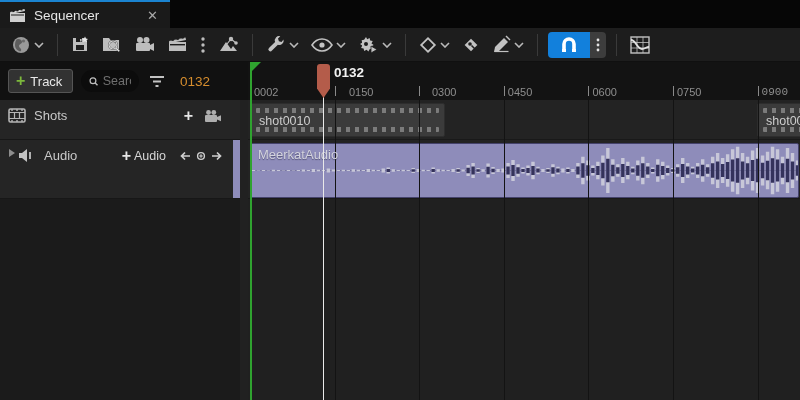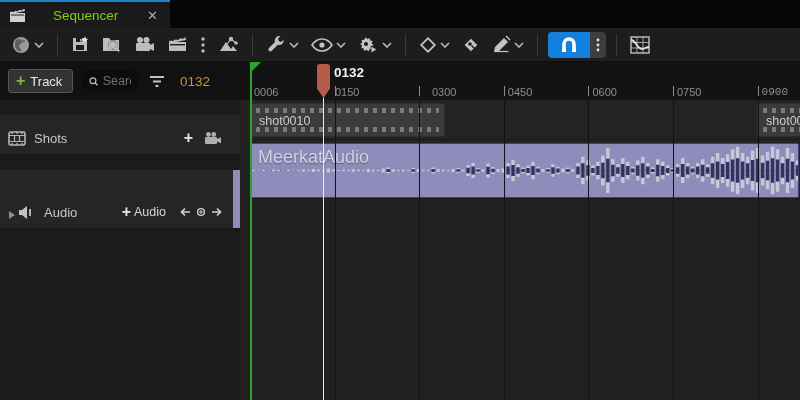--- a/index.html
+++ b/index.html
@@ -11,21 +11,21 @@
     -webkit-font-smoothing:antialiased;
   }
   .tex { background-image:repeating-linear-gradient(45deg, rgba(255,255,255,0.015) 0 2px, transparent 2px 4px); }
 
   
   .tabstrip { display:flex; height:28px; background:#060606; }
   .tab {
     display:flex; align-items:center; gap:8px; width:170px; padding:0 10px 0 9px;
     background:#1a1a1a; border-top:2px solid #1b84d1; position:relative;
   }
-  .tab-title { color:#84cc16; font-size:13.5px; flex:1;text-align:center; }
+  .tab-title { color:#e5e5e5; font-size:13.5px; flex:1; }
   .tab-close { color:#a9a9a9; font-size:13px; cursor:pointer; padding:0 2px; }
 
   
   .toolbar {
     display:flex; align-items:center; height:34px; background:#1d1d1d;
     padding:0 6px; gap:2px; border-bottom:1px solid #101010;
   }
   .tbtn { display:flex; align-items:center; gap:3px; padding:4px 5px; border-radius:3px; cursor:pointer; }
   .tsep { width:1px; height:22px; background:#3a3a3a; margin:0 6px; }
   .icon { display:block; }
@@ -57,21 +57,21 @@
   }
   .plus-green { color:#7cb83c; font-size:16px; font-weight:bold; line-height:1; }
   .search-pill {
     display:flex; align-items:center; gap:4px; width:58px; height:22px;
     background:#0c0c0c; border-radius:11px; padding:0 8px; overflow:hidden; cursor:text;
   }
   .search-ph { color:#707070; font-size:12.5px; white-space:nowrap; overflow:hidden; }
   .filter-btn { cursor:pointer; display:flex; padding:2px; }
   .frame-display { margin-left:auto; margin-right:30px; color:#d78e2e; font-size:13.5px; cursor:text; }
 
-  .orow { position:relative; display:flex; align-items:flex-end; background:#252525; border-bottom:1px solid #171717; padding:8px 8px;margin-top:15px; }
+  .orow { position:relative; display:flex; align-items:flex-start; background:#252525; border-bottom:1px solid #171717; padding:8px 8px; }
   .orow.shots { height:40px; }
   .orow.audio { height:59px; }
   .orow-label { color:#c9c9c9; margin-left:8px; }
   .orow-right { margin-left:auto; display:flex; align-items:center; gap:10px; margin-right:18px; }
   .plus-white { color:#e6e6e6; font-size:16px; font-weight:bold; line-height:1; cursor:pointer; }
   .add-audio { display:flex; align-items:center; gap:3px; color:#d6d6d6; font-size:12.5px; cursor:pointer; }
   .keynav { display:flex; align-items:center; gap:5px; margin-left:4px; }
   .caret { margin-right:2px; cursor:pointer; display:flex; }
   .track-band { position:absolute; right:8px; top:0; bottom:0; width:7px; background:#8e8cba; }
   .scroll-gutter { position:absolute; right:0; top:38px; bottom:0; width:8px; background:#212121; }
@@ -94,21 +94,21 @@
   }
   .film-dots { position:absolute; left:5px; right:5px; height:5px; border-radius:1px;
     background:repeating-linear-gradient(90deg,#7b7b7b 0 4px, transparent 4px 9px); }
   .film-dots.top { top:4px; } .film-dots.bot { bottom:4px; }
   .shot-label { position:absolute; left:8px; top:10px; color:#cdcdcd; font-size:12.5px; white-space:nowrap; }
 
   .audio-clip {
     position:absolute; top:3px; height:55px; background:#8e8cba;
     border:1px solid #45436c; border-radius:2px; cursor:grab; overflow:hidden;
   }
-  .audio-label { position:absolute; left:7px; top:3px; color:#d4d4de; font-size:18px;
+  .audio-label { position:absolute; left:7px; top:3px; color:#d4d4de; font-size:13px;
     text-shadow:0 1px 1px rgba(40,40,70,0.55); z-index:2; }
 
   .start-line { position:absolute; top:0; bottom:0; left:2px; width:2px; background:#2fa32f; z-index:6; }
   .start-flag { position:absolute; top:0; left:4px; width:0; height:0; z-index:6;
     border-top:9px solid #2fa32f; border-right:9px solid transparent; }
   .playhead-line { position:absolute; top:26px; bottom:0; width:1px; background:#e9e9e9; z-index:7; }
   .playhead-marker {
     position:absolute; top:2px; width:13px; height:34px; background:#b45c4a; z-index:7;
     border-radius:3px 3px 0 0;
     clip-path:polygon(0 0, 100% 0, 100% 72%, 50% 100%, 0 72%);
@@ -352,23 +352,23 @@
         <div class="track-band"></div>
       </div>
 
       <div class="scroll-gutter"></div>
     </div>
 
     <div class="timeline tex">
       <div class="ruler">
         <div>
             <div class="tick-mark" style="left: 2px;"></div>
-            <div class="tick-label" style="left: 6px;">0006</div>
+            <div class="tick-label" style="left: 6px;">0002</div>
             <div class="tick-mark" style="left: 86.6px;"></div>
-            <div class="tick-label" style="left: 87px;">0150</div>
+            <div class="tick-label" style="left: 101px;">0150</div>
             <div class="tick-mark" style="left: 171.2px;"></div>
             <div class="tick-label" style="left: 184px;">0300</div>
             <div class="tick-mark" style="left: 255.8px;"></div>
             <div class="tick-label" style="left: 259.8px;">0450</div>
             <div class="tick-mark" style="left: 340.4px;"></div>
             <div class="tick-label" style="left: 344.4px;">0600</div>
             <div class="tick-mark" style="left: 425px;"></div>
             <div class="tick-label" style="left: 429px;">0750</div>
             <div class="tick-mark" style="left: 509.6px;"></div>
             <div class="tick-label" style="left: 513.6px; font-family: Liberation Mono, monospace;">0900</div>

